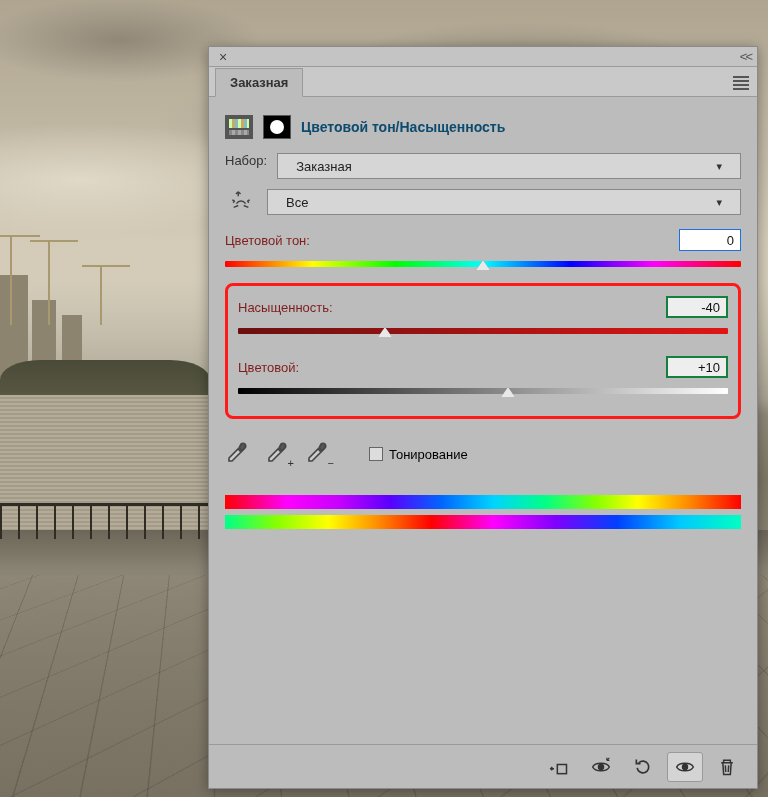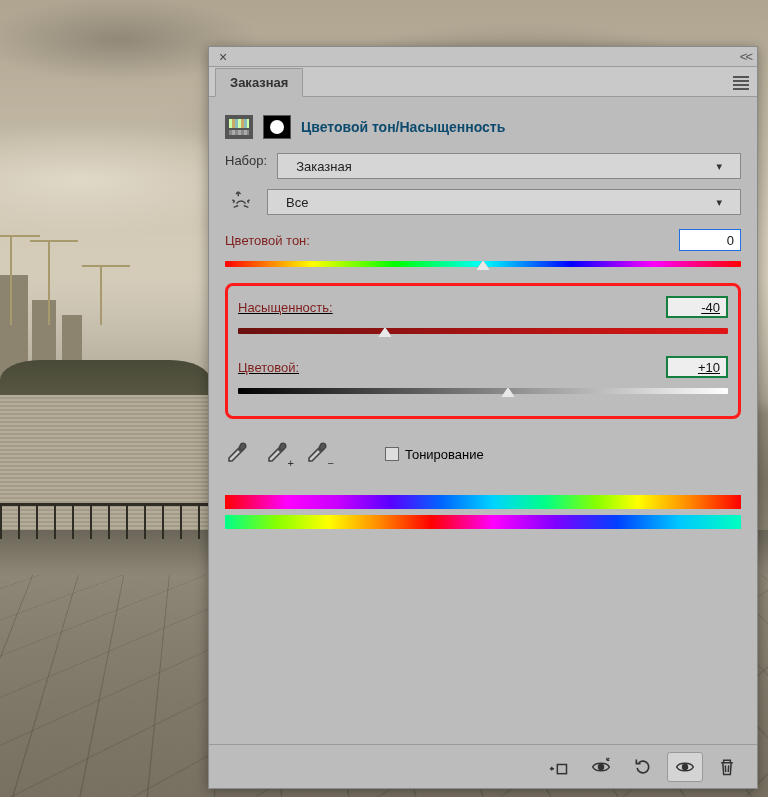--- a/index.html
+++ b/index.html
@@ -166,28 +166,28 @@
   }
   .thumb::before {
     content:""; position:absolute; left:50%; top:0; transform:translateX(-50%);
     border-left:7px solid transparent; border-right:7px solid transparent;
     border-bottom:10px solid #e8e8e8;
     filter: drop-shadow(0 0 0.5px #555);
   }
 
   .highlight-box {
     border:3px solid #ff1a1a; border-radius:8px;
-    padding: 10px 10px 14px; margin-top: 8px; text-decoration: underline;
+    padding: 10px 10px 14px; margin-top: 8px;
   }
 
   .tool-row { display:flex; align-items:center; gap:14px; margin-top: 22px; }
   .eyedrop { width:26px; height:26px; cursor:pointer; color:#444; position:relative; }
   .eyedrop svg { width:24px; height:24px; }
   .eyedrop .badge { position:absolute; right:-3px; bottom:-2px; font-size:11px; color:#333; }
-  .chk { display:flex; align-items:center; gap:6px; margin-left:24px;padding-left:16px; }
+  .chk { display:flex; align-items:center; gap:6px; margin-left:8px;padding-left:16px; }
   .chk-box { width:14px; height:14px; border:1px solid #666; background:#ddd; cursor:pointer; }
 
   .color-bars { margin-top: 28px; }
   .cbar { height:14px; margin-bottom:6px;
     background: linear-gradient(90deg,#ff0000 0%,#ff00ff 12%,#c800ff 22%,#5a00ff 32%,#0066ff 42%,#00d4ff 52%,#00ff88 62%,#88ff00 72%,#ffff00 80%,#ff8800 90%,#ff0000 100%);
   }
   .cbar.shift {
     background: linear-gradient(90deg,#00ff88 0%,#88ff00 10%,#ffff00 20%,#ff8800 30%,#ff0000 40%,#ff00ff 52%,#8000ff 64%,#0040ff 76%,#00c8ff 88%,#00ffc0 100%);
   }
 

